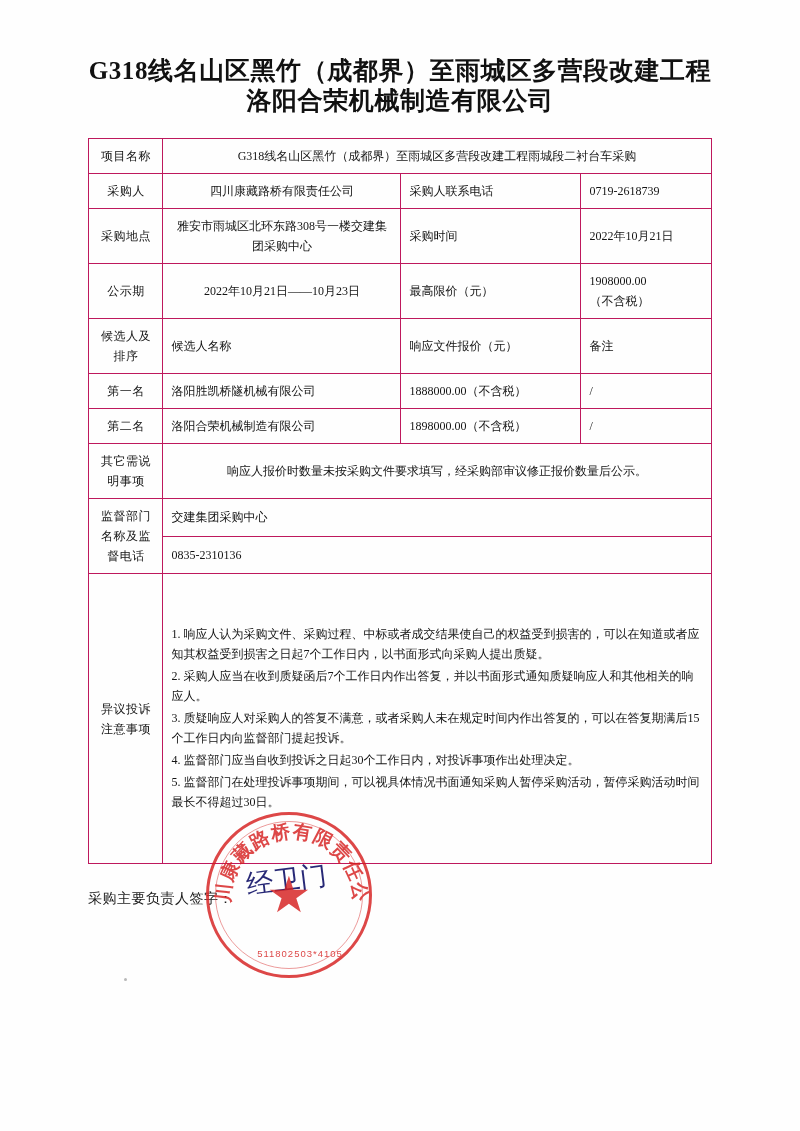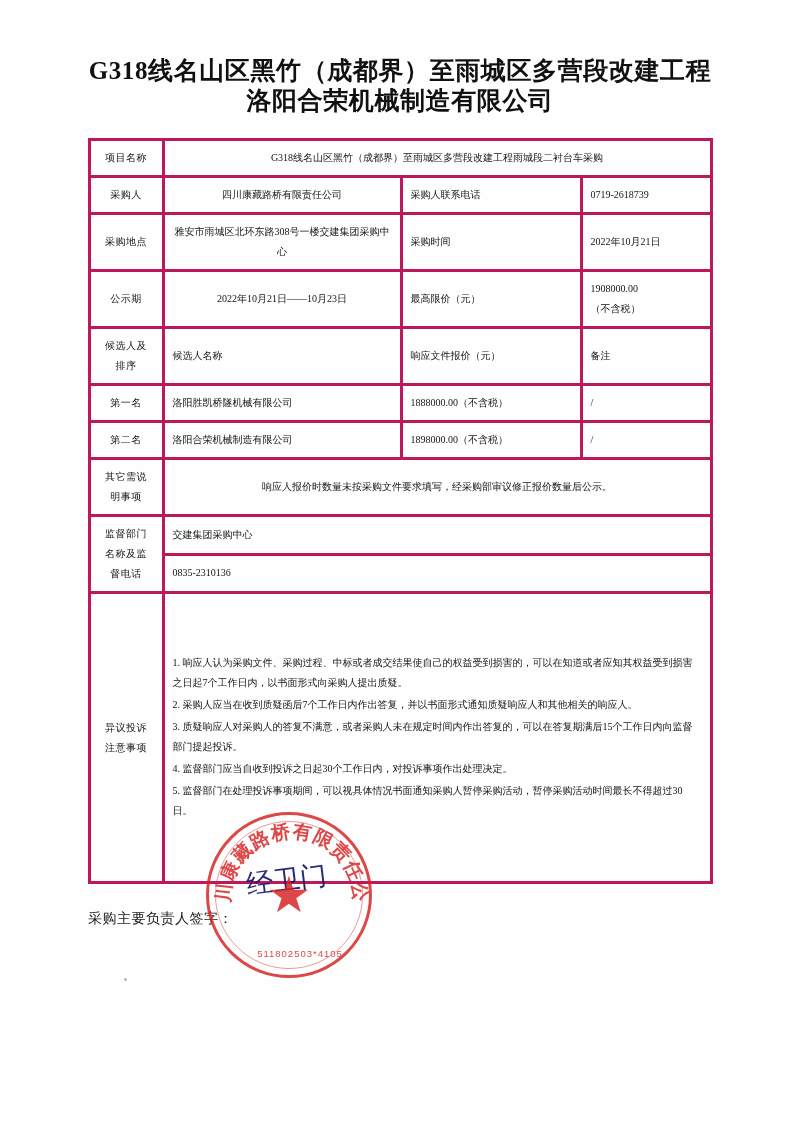--- a/index.html
+++ b/index.html
@@ -31,23 +31,23 @@
     color: #111;
     text-align: center;
   }
   table.doc {
     border-collapse: collapse;
     width: 622px;
     margin: 12px auto 0 auto;
     table-layout: fixed;
   }
   table.doc td {
-    border: 3px solid #be185d;
+    border: 1px solid #be185d;
     padding: 7px 8px;
-    font-size: 10px;
+    font-size: 12px;
     line-height: 20px;
     vertical-align: middle;
     color: #141414;
   }
   .lbl {
     text-align: center;
     white-space: pre-line;
     width: 74px;
     letter-spacing: 0.5px;
   }

